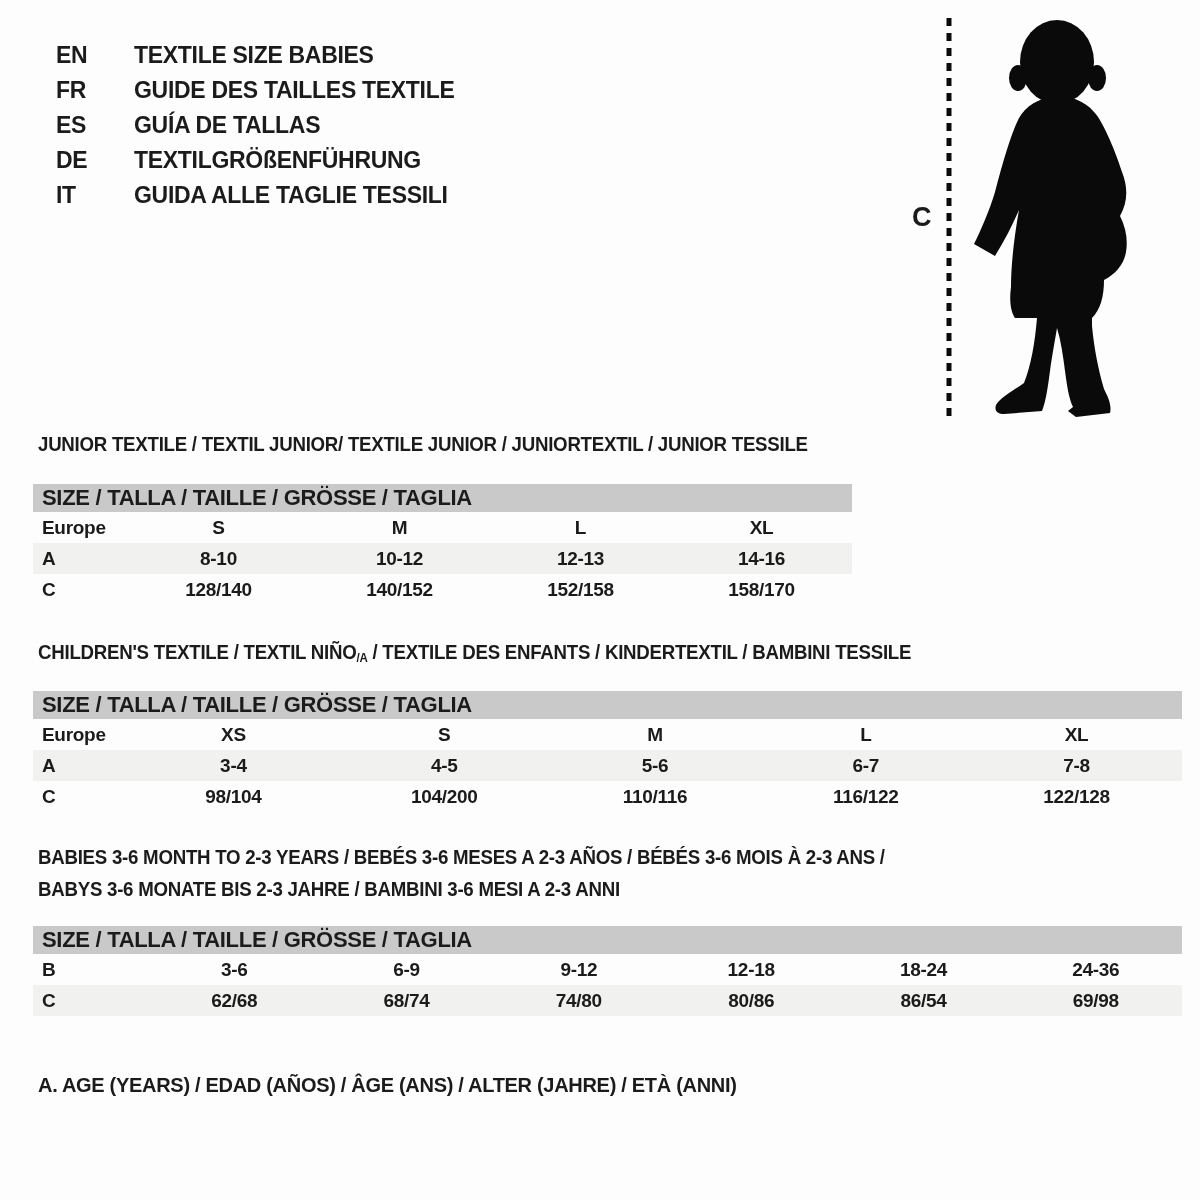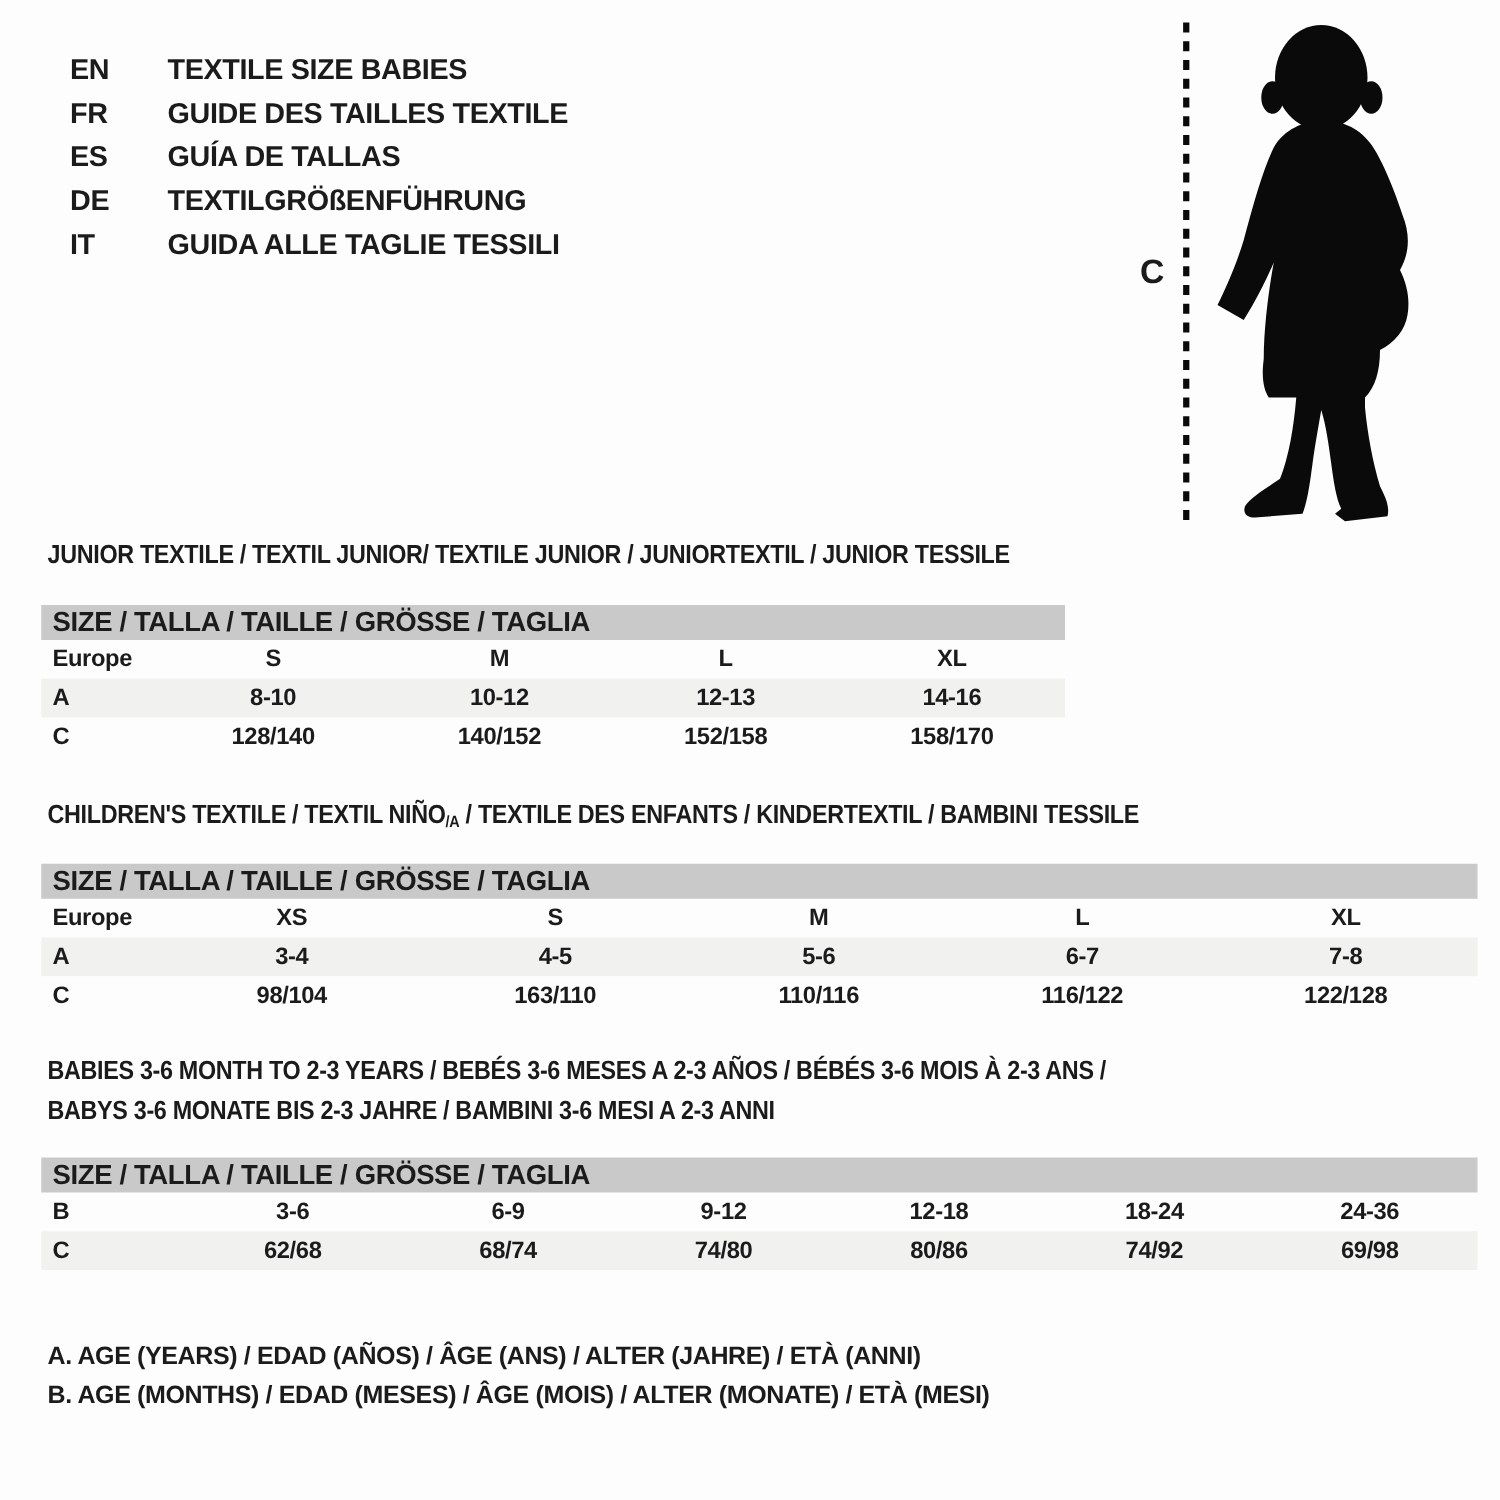--- a/index.html
+++ b/index.html
@@ -155,21 +155,21 @@
           <div class="tlabel">A</div>
           <div class="tcell">3-4</div>
           <div class="tcell">4-5</div>
           <div class="tcell">5-6</div>
           <div class="tcell">6-7</div>
           <div class="tcell">7-8</div>
         </div>
         <div class="trow">
           <div class="tlabel">C</div>
           <div class="tcell">98/104</div>
-          <div class="tcell">163/110</div>
+          <div class="tcell">104/200</div>
           <div class="tcell">110/116</div>
           <div class="tcell">116/122</div>
           <div class="tcell">122/128</div>
         </div>
       </div>
   </div>
 
   <div class="section-title" style="top:845px">BABIES 3-6 MONTH TO 2-3 YEARS / BEBÉS 3-6 MESES A 2-3 AÑOS / BÉBÉS 3-6 MOIS À 2-3 ANS /</div>
   <div class="section-title" style="top:877px">BABYS 3-6 MONATE BIS 2-3 JAHRE / BAMBINI 3-6 MESI A 2-3 ANNI</div>
   <div class="stable babies" style="top:926px; width:1149px">
@@ -183,24 +183,23 @@
           <div class="tcell">12-18</div>
           <div class="tcell">18-24</div>
           <div class="tcell">24-36</div>
         </div>
         <div class="trow striped">
           <div class="tlabel">C</div>
           <div class="tcell">62/68</div>
           <div class="tcell">68/74</div>
           <div class="tcell">74/80</div>
           <div class="tcell">80/86</div>
-          <div class="tcell">74/92</div>
+          <div class="tcell">86/54</div>
           <div class="tcell">69/98</div>
         </div>
       </div>
   </div>
 
   <div class="legend">
     <div class="legend-line">A. AGE (YEARS) / EDAD (AÑOS) / ÂGE (ANS) / ALTER (JAHRE) / ETÀ (ANNI)</div>
-    <div class="legend-line">B. AGE (MONTHS) / EDAD (MESES) / ÂGE (MOIS) / ALTER (MONATE) / ETÀ (MESI)</div>
   </div>
 
 </div>
 
 </body></html>

